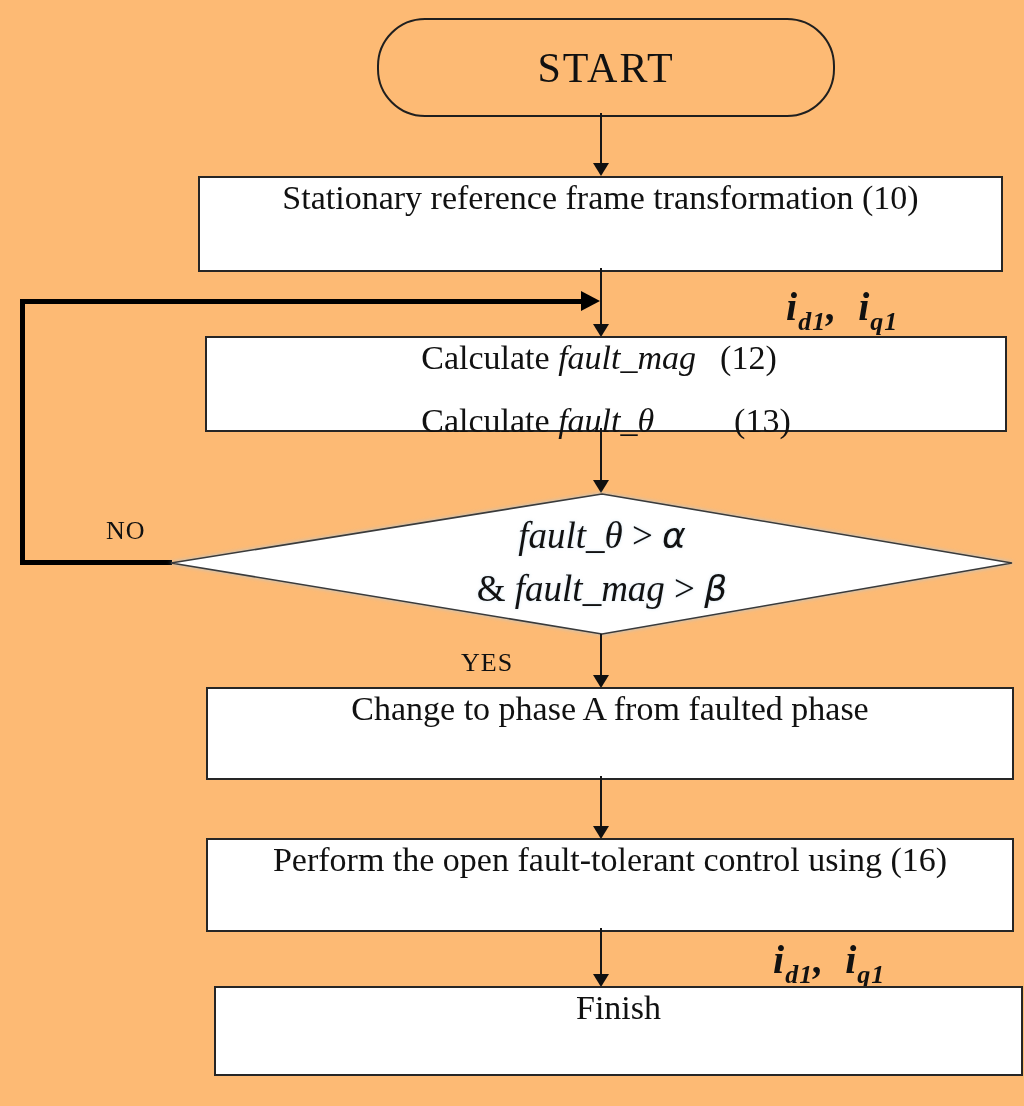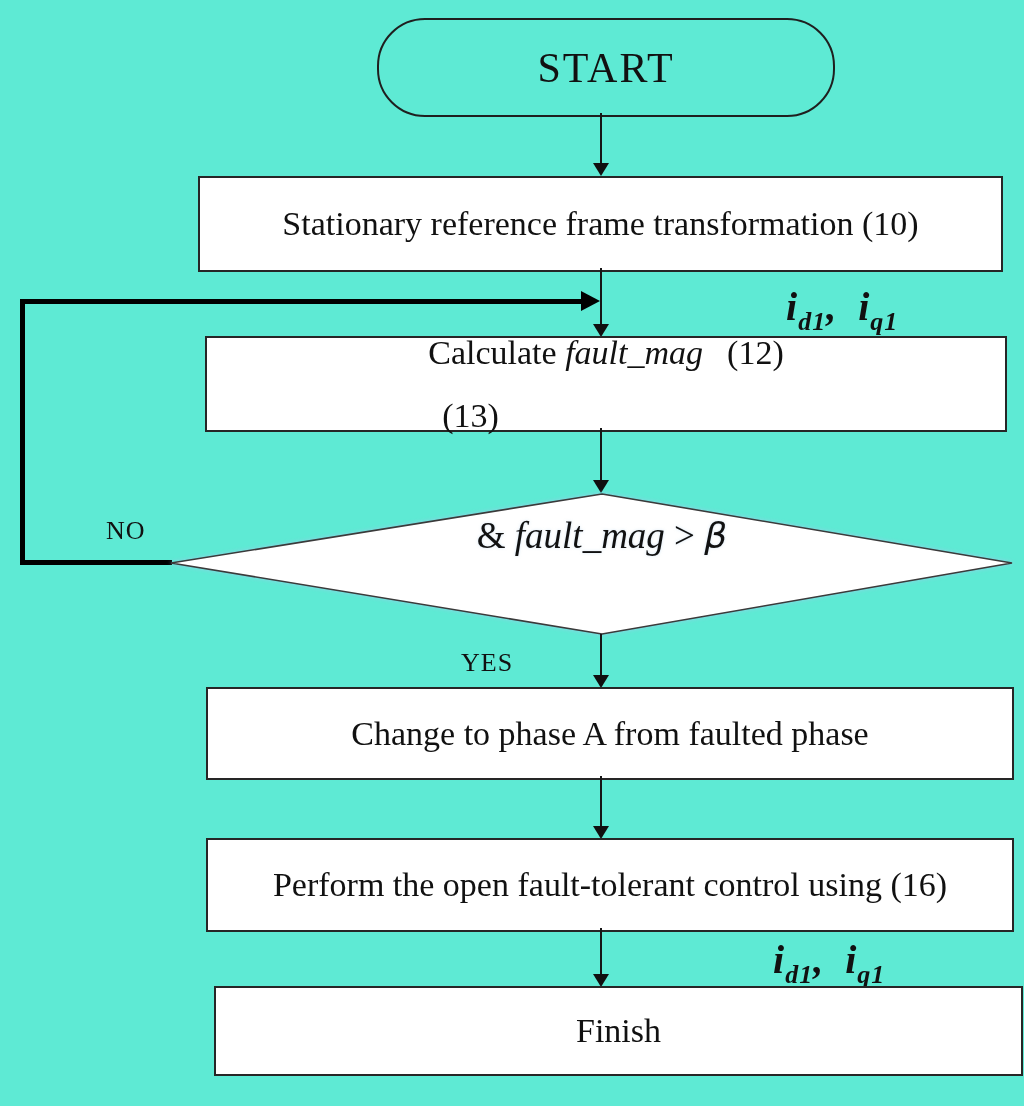--- a/index.html
+++ b/index.html
@@ -1,29 +1,29 @@
 <!DOCTYPE html>
 <html><head>
 <meta charset="utf-8">
 <style>
   html,body{margin:0;padding:0;background:#ffffff;}
   .canvas{
-    position:relative;width:1024px;height:1106px;background:#5eead4;
+    position:relative;width:1024px;height:1106px;background:#fdba74;
     font-family:"Liberation Serif","DejaVu Serif",serif;color:#111;overflow:hidden;
   }
   
   .terminator{
     position:absolute;left:377px;top:18px;width:454px;height:95px;
     border:2px solid #1f1f1f;border-radius:48px;
     display:flex;align-items:center;justify-content:center;
     font-size:42px;letter-spacing:2px;
   }
   .box{
     position:absolute;border:2px solid #262626;background:#fff;
-    display:flex;align-items:center;justify-content:center;
+    display:flex;justify-content:center;
     font-size:34px;text-align:center;line-height:1.15;
   }
   .box-transform{left:198px;top:176px;width:801px;height:92px;}
   .box-calculate{left:205px;top:336px;width:798px;height:92px;}
   .box-change{left:206px;top:687px;width:804px;height:89px;}
   .box-perform{left:206px;top:838px;width:804px;height:90px;}
   .box-finish{left:205px;top:986px;width:805px;height:86px;margin-left:9px;}
   
   .calcgrid{display:grid;grid-template-columns:auto auto;column-gap:22px;row-gap:2px;justify-content:center;align-items:baseline;gap:24px;}
   .calc-left{text-align:left;justify-self:start;}
@@ -80,31 +80,33 @@
   <div class="arrow-right" style="left:581px;top:291px;"></div>
   <div class="thick-v" style="left:20px;top:299px;height:266px;"></div>
   <div class="thick-h" style="left:20px;top:560px;width:152px;"></div>
 
   <div class="sig" style="left:786px;top:283px;"><span>i</span><sub>d1</sub>, <span>i</span><sub>q1</sub></div>
 
   <div class="box box-calculate">
     <div class="calcgrid">
       <span class="calc-left"><span>Calculate </span><span class="mathvar">fault_mag</span></span>
       <span class="calc-eq">(12)</span>
+      <span class="calc-left"><span>Calculate </span><span class="mathvar">fault_θ</span></span>
       <span class="calc-eq row2">(13)</span>
     </div>
   </div>
 
   <div class="vline" style="left:600px;top:428px;height:53px;"></div>
   <div class="arrow-down" style="left:593px;top:480px;"></div>
 
   <svg class="diamond-svg" viewBox="0 0 864 168">
     <polygon points="442,14 852,83 442,154 11,83"></polygon>
   </svg>
   <div class="decision-text">
+    <div><span class="mathvar">fault_θ</span><span class="op"> &gt; </span><span class="greek">α</span></div>
     <div><span class="op">&amp; </span><span class="mathvar">fault_mag</span><span class="op"> &gt; </span><span class="greek">β</span></div>
   </div>
 
   <div class="yn" style="left:106px;top:516px;">NO</div>
   <div class="yn" style="left:461px;top:648px;">YES</div>
 
   <div class="vline" style="left:600px;top:634px;height:42px;"></div>
   <div class="arrow-down" style="left:593px;top:675px;"></div>
 
   <div class="box box-change">

